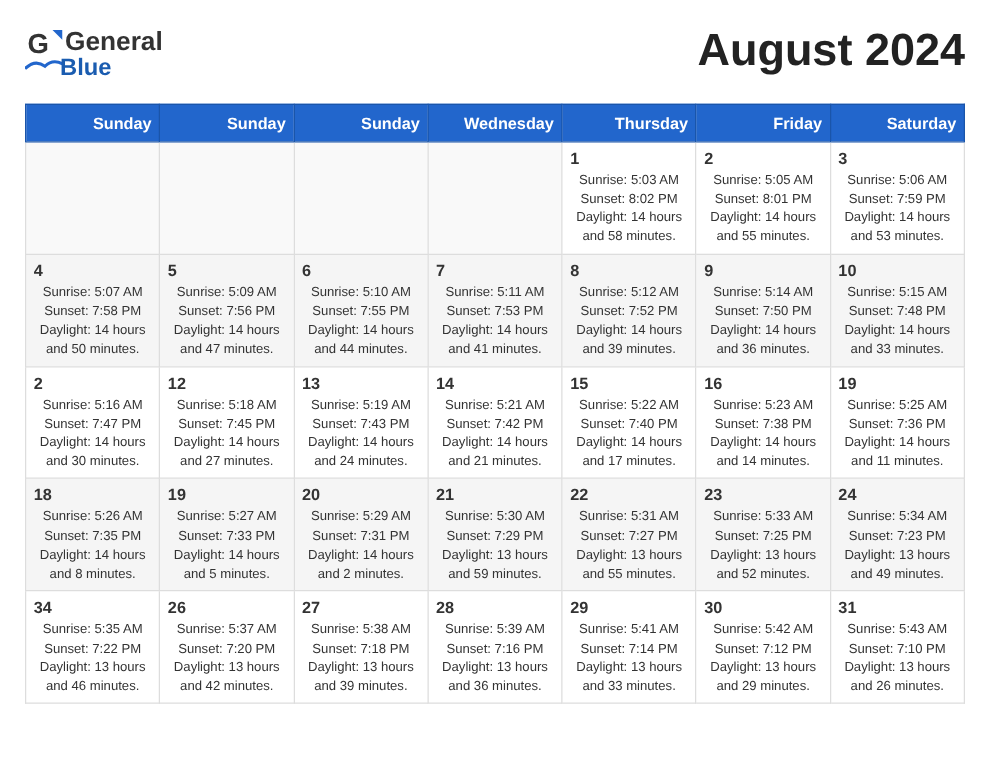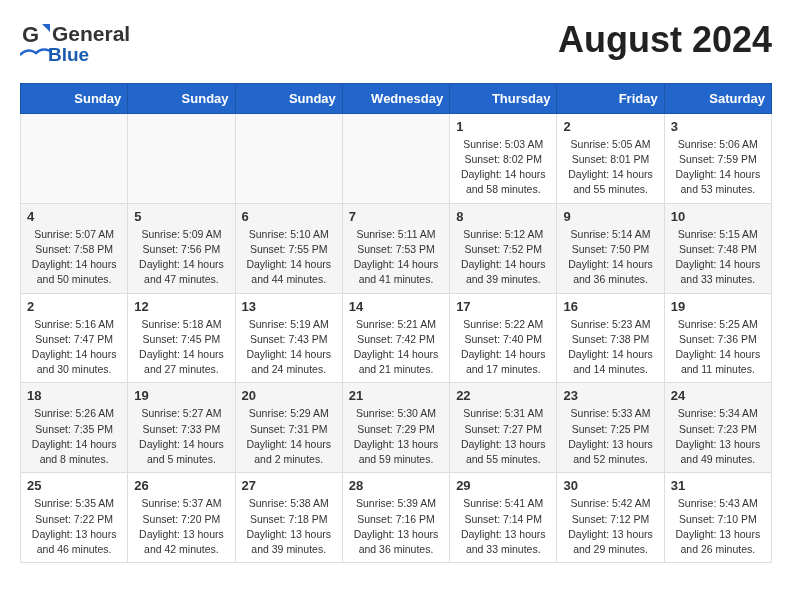--- a/index.html
+++ b/index.html
@@ -210,21 +210,21 @@
         </td>
         <td>
           <span class="day-number">13</span>
           <div class="day-info">Sunrise: 5:19 AM<br>Sunset: 7:43 PM<br>Daylight: 14 hours and 24 minutes.</div>
         </td>
         <td>
           <span class="day-number">14</span>
           <div class="day-info">Sunrise: 5:21 AM<br>Sunset: 7:42 PM<br>Daylight: 14 hours and 21 minutes.</div>
         </td>
         <td>
-          <span class="day-number">17</span>
+          <span class="day-number">15</span>
           <div class="day-info">Sunrise: 5:22 AM<br>Sunset: 7:40 PM<br>Daylight: 14 hours and 17 minutes.</div>
         </td>
         <td>
           <span class="day-number">16</span>
           <div class="day-info">Sunrise: 5:23 AM<br>Sunset: 7:38 PM<br>Daylight: 14 hours and 14 minutes.</div>
         </td>
         <td>
           <span class="day-number">19</span>
           <div class="day-info">Sunrise: 5:25 AM<br>Sunset: 7:36 PM<br>Daylight: 14 hours and 11 minutes.</div>
         </td>
@@ -254,21 +254,21 @@
           <span class="day-number">23</span>
           <div class="day-info">Sunrise: 5:33 AM<br>Sunset: 7:25 PM<br>Daylight: 13 hours and 52 minutes.</div>
         </td>
         <td>
           <span class="day-number">24</span>
           <div class="day-info">Sunrise: 5:34 AM<br>Sunset: 7:23 PM<br>Daylight: 13 hours and 49 minutes.</div>
         </td>
       </tr>
       <tr>
         <td>
-          <span class="day-number">25</span>
+          <span class="day-number">34</span>
           <div class="day-info">Sunrise: 5:35 AM<br>Sunset: 7:22 PM<br>Daylight: 13 hours and 46 minutes.</div>
         </td>
         <td>
           <span class="day-number">26</span>
           <div class="day-info">Sunrise: 5:37 AM<br>Sunset: 7:20 PM<br>Daylight: 13 hours and 42 minutes.</div>
         </td>
         <td>
           <span class="day-number">27</span>
           <div class="day-info">Sunrise: 5:38 AM<br>Sunset: 7:18 PM<br>Daylight: 13 hours and 39 minutes.</div>
         </td>

